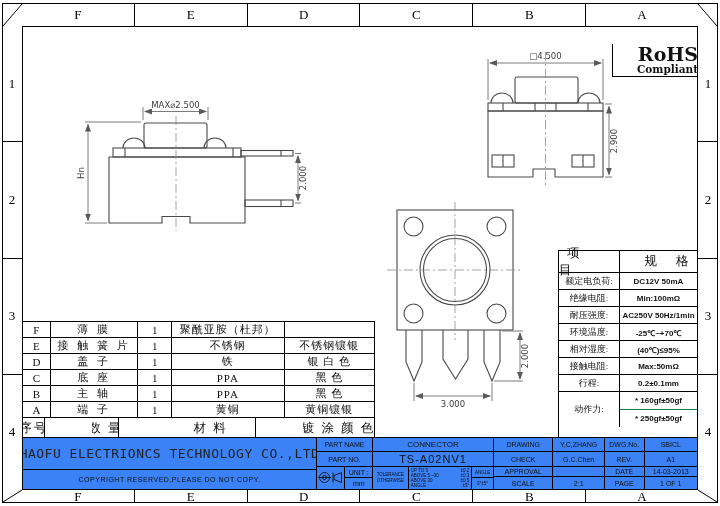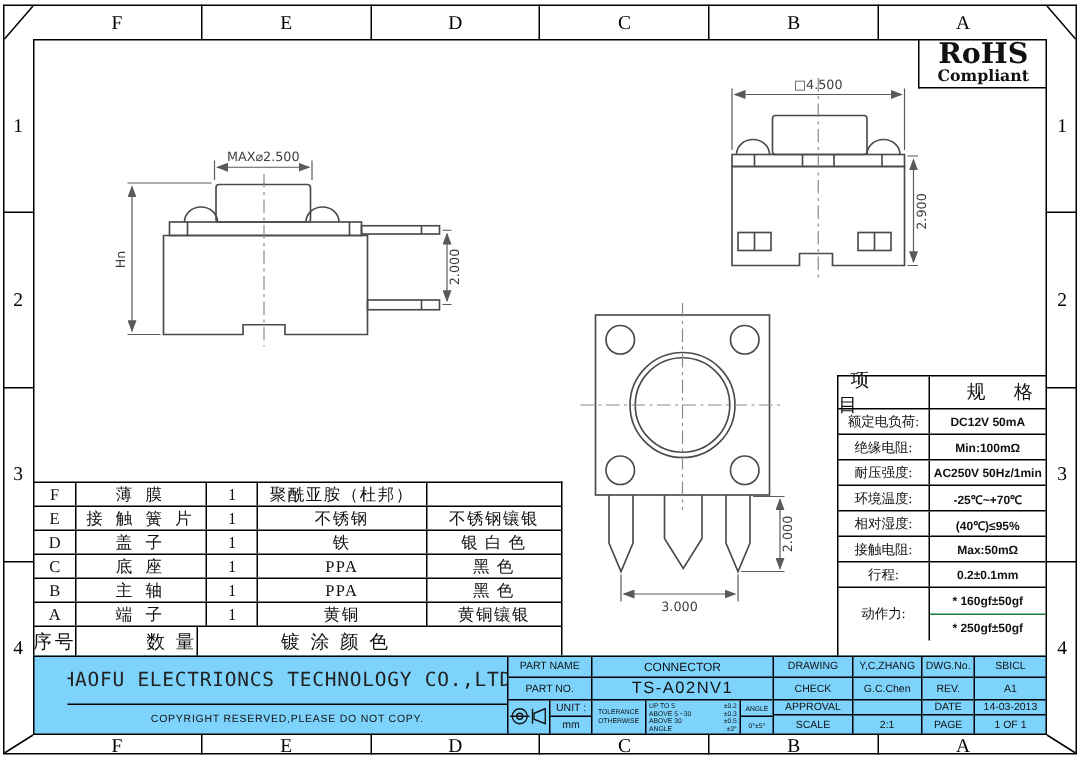--- a/index.html
+++ b/index.html
@@ -15,22 +15,22 @@
   #band-top    { left:22px; top:3px;  width:676px; height:23px; }
   #band-bottom { left:22px; top:490px; width:676px; height:13px; }
   #band-left   { left:2px;  top:26px; width:20px; height:464px; flex-direction:column; }
   #band-right  { left:698px; top:26px; width:20px; height:464px; flex-direction:column; }
   .band-cell { flex:1; display:flex; align-items:center; justify-content:center; }
   #band-top .band-cell + .band-cell, #band-bottom .band-cell + .band-cell { border-left:1px solid #000; }
   #band-left .band-cell + .band-cell, #band-right .band-cell + .band-cell { border-top:1px solid #000; }
   #chamfers { position:absolute; left:0; top:0; pointer-events:none; }
   
   #rohs-box {
-    position:absolute; left:612px; top:26px; width:86px; height:33px;
-    border:1.5px solid #000; border-top:none; border-right:none; text-align:center;
+    position:absolute; left:612px; top:44px; width:86px; height:33px;
+    border:1.5px solid #000; border-top:none; border-right:none; text-align:right;
     font-family:"DejaVu Serif", serif; font-weight:bold;
   }
   #rohs-box .l1 { font-size:19px; line-height:19px; margin-top:1px; }
   #rohs-box .l2 { font-size:10.5px; line-height:11px; }
   
   .view { position:absolute; }
   .view text { font-family:"DejaVu Sans", sans-serif; font-size:8.5px; fill:#3d3d3d; }
   
   #spec-table { position:absolute; left:558px; top:250px; width:140px; height:193px; border:1.5px solid #000; background:#fff; }
   .spec-header { display:flex; height:22px; border-bottom:1.5px solid #000; font-family:"Liberation Serif", serif; font-size:12.5px;gap:16px; }
@@ -49,21 +49,21 @@
   #parts-table { position:absolute; left:22px; top:321px; width:353px; height:116px; border:1.5px solid #000; border-bottom:none;
                  font-family:"Liberation Serif", serif; background:#fff; }
   .p-row { display:flex; height:16px; border-bottom:1px solid #000; }
   .p-row.p-head { height:20px; font-size:12.5px; border-bottom:none;gap:47px; }
   .p-cell { display:flex; align-items:center; justify-content:center; font-size:11px; border-right:1px solid #000; overflow:hidden; white-space:nowrap; }
   .p-cell:last-child { border-right:none; }
   .p-head .p-cell { font-size:12.5px; letter-spacing:2px; }
   .c1 { width:28px; } .c2 { width:88px; letter-spacing:3px; } .c3 { width:34px; }
   .c4 { width:113px; letter-spacing:1px; } .c5 { width:90px; letter-spacing:1px; }
   
-  #title-block { position:absolute; left:22px; top:437px; width:676px; height:53px; display:flex; border:1.5px solid #000; background:#7dd3fc; font-size:7px;padding-left:22px; }
+  #title-block { position:absolute; left:22px; top:437px; width:676px; height:53px; display:flex; border:1.5px solid #000; background:#3b82f6; font-size:7px; }
   .tb-col { display:flex; flex-direction:column; border-right:1px solid #000; }
   .tb-col:last-child { border-right:none; }
   .tb-cell { display:flex; align-items:center; justify-content:center; border-bottom:1px solid #000; overflow:hidden; white-space:nowrap; }
   .tb-cell.nb { border-bottom:none; }
   .tb-company { width:294px; }
   .tb-company .name { height:33px; font-family:"DejaVu Sans Mono", monospace; font-size:13px; letter-spacing:0.5px; color:#222; }
   .tb-company .copy { height:20px; font-size:7px; letter-spacing:0.5px; }
   .tb-b { width:56px; } .tb-c { width:121px; } .tb-d { width:60px; } .tb-e { width:52px; } .tb-f { width:40px; } .tb-g { width:53px; }
   .r15 { height:15px; } .r11 { height:11px; } .r12 { height:12px; }
   .tb-bottom { height:23px; display:flex; flex-direction:row; }
@@ -313,20 +313,21 @@
           <div class="p-cell c1">A</div>
           <div class="p-cell c2">端 子</div>
           <div class="p-cell c3">1</div>
           <div class="p-cell c4">黄铜</div>
           <div class="p-cell c5">黄铜镶银</div>
         </div>
       </div>
     <div class="p-row p-head">
       <div class="p-cell c1">序号</div>
       <div class="p-cell c3">数 量</div>
+      <div class="p-cell c4">材 料</div>
       <div class="p-cell c5">镀 涂 颜 色</div>
     </div>
   </div>
 
   <div id="title-block">
     <div class="tb-col tb-company">
       <div class="tb-cell name">HAOFU ELECTRIONCS TECHNOLOGY CO.,LTD</div>
       <div class="tb-cell copy nb">COPYRIGHT RESERVED,PLEASE DO NOT COPY.</div>
     </div>
     <div class="tb-col tb-b">

